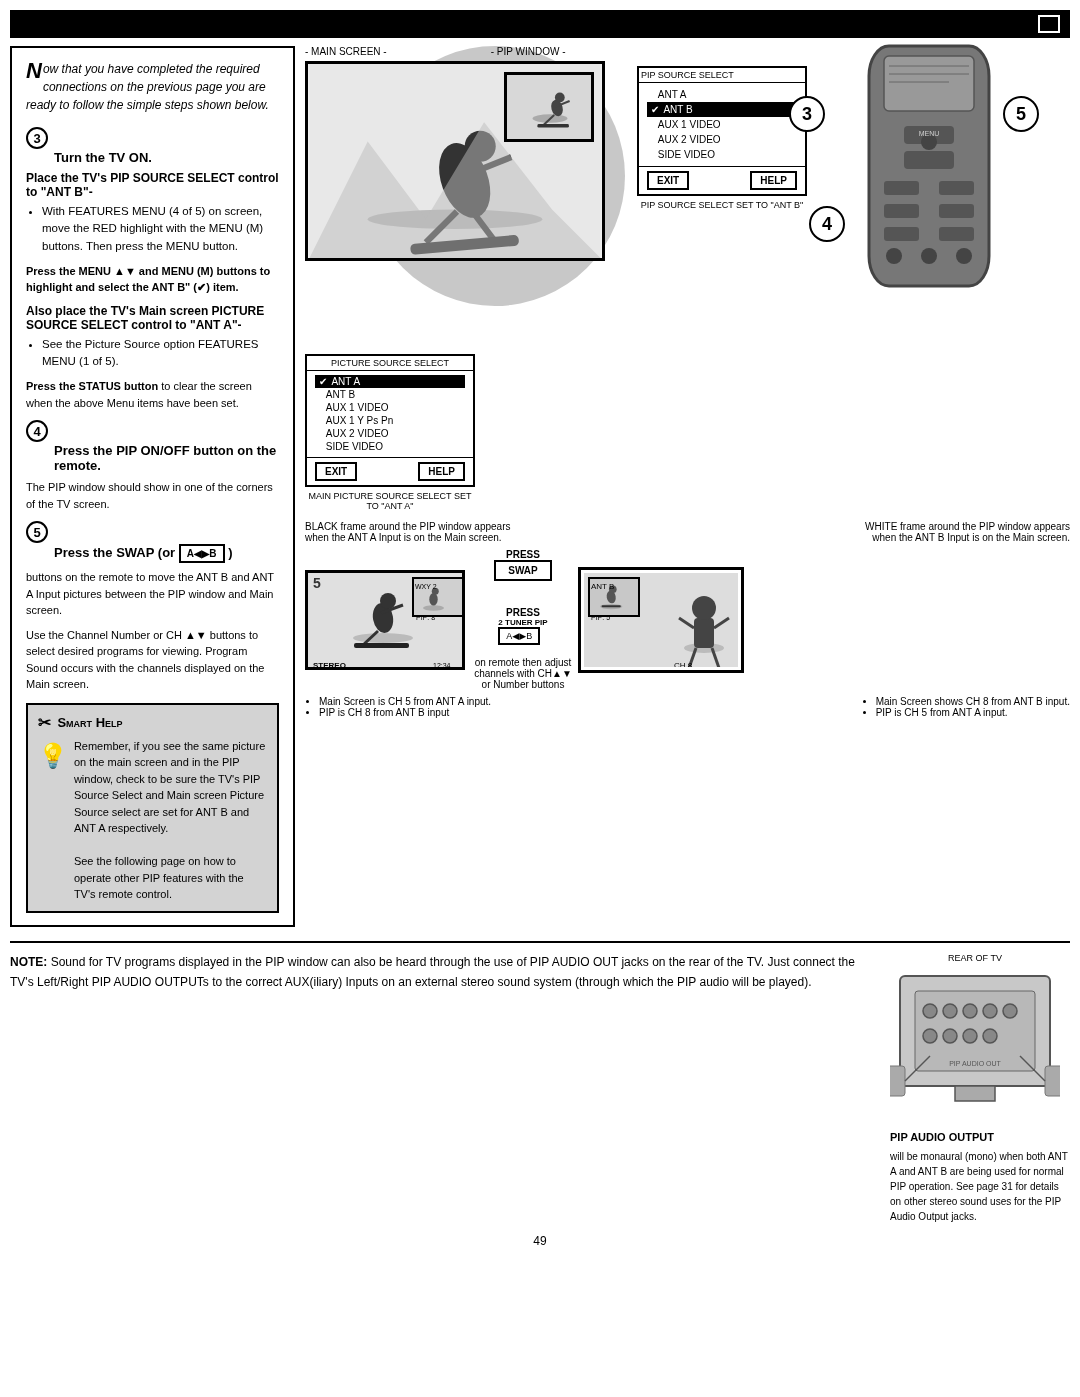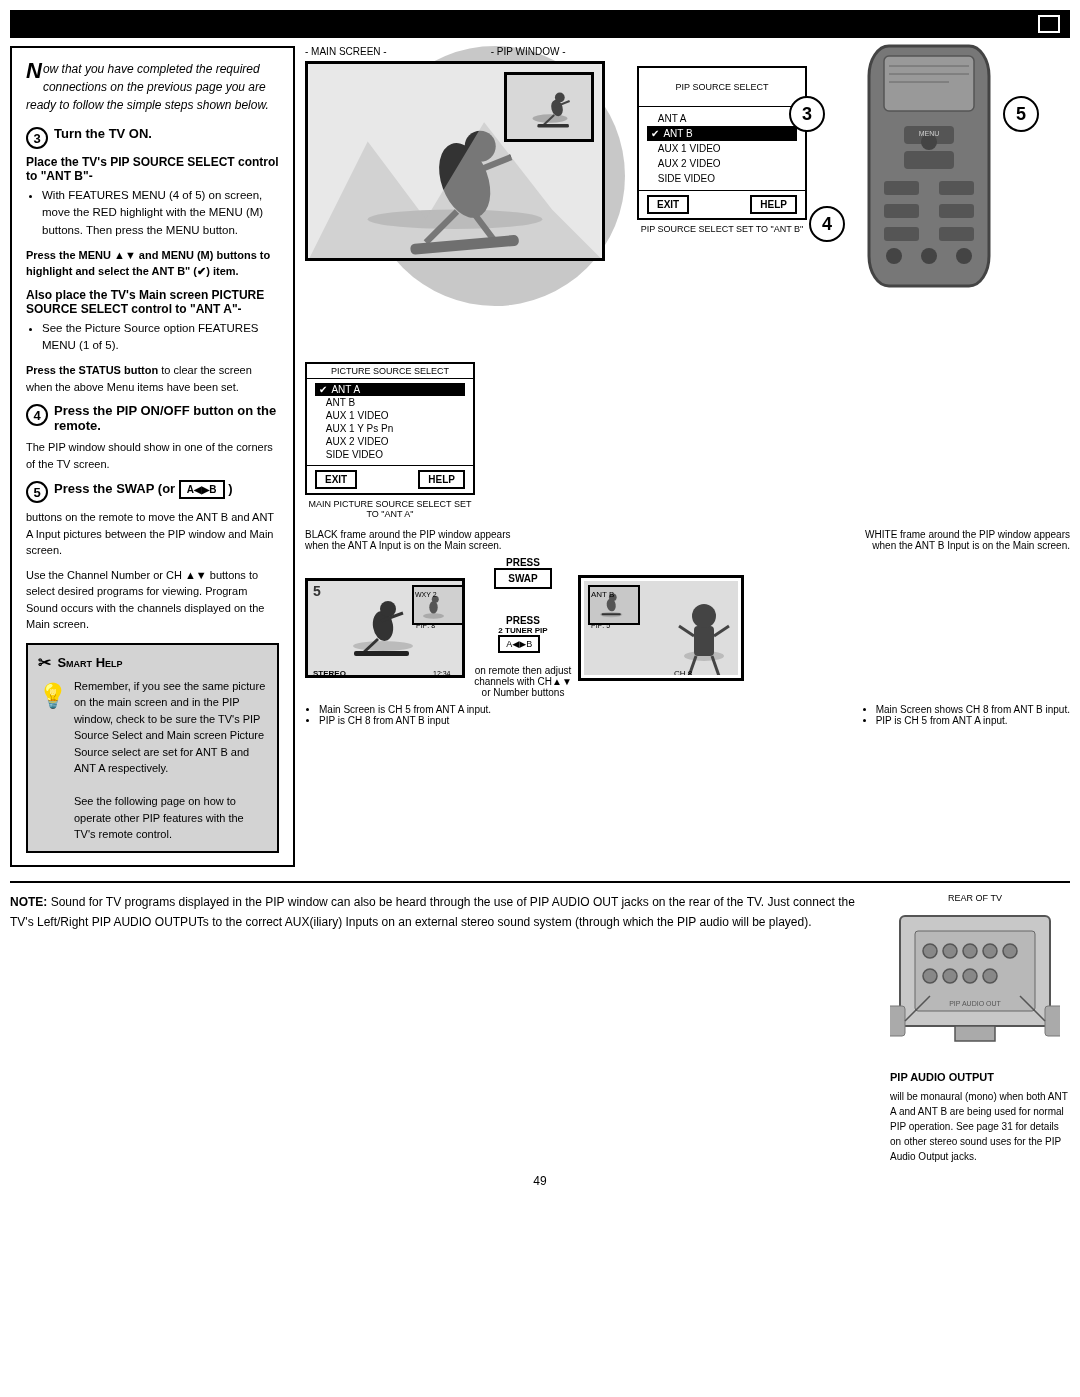--- a/index.html
+++ b/index.html
@@ -85,20 +85,21 @@
       justify-content: center;
       font-weight: bold;
       font-size: 13px;
       flex-shrink: 0;
       margin-right: 6px;
       margin-top: 1px;
     }
     .step-title {
       font-weight: bold;
       font-size: 13px;
+      margin-top: 24px;
     }
 
     .step-subtitle {
       font-weight: bold;
       font-size: 12px;
       margin-bottom: 4px;
       margin-left: 0;
     }
 
     .bullet-list {
@@ -181,24 +182,24 @@
       overflow: hidden;
     }
 
     
     .pip-source-select {
       border: 2px solid #000;
       width: 170px;
       flex-shrink: 0;
     }
     .pip-source-select .box-title {
-      text-align: center;
+      text-align: left;
       font-size: 9px;
       border-bottom: 1px solid #000;
-      padding: 14px;
+      padding: 2px;
       background: #fff;
     }
     .pip-source-select .menu-items {
       padding: 4px 8px;
       background: #fff;
     }
     .pip-source-select .menu-item {
       font-size: 10px;
       padding: 2px 4px;
       display: flex;
@@ -229,21 +230,21 @@
     .pip-set-label {
       font-size: 9px;
       text-align: center;
       margin-top: 4px;
     }
 
     .picture-source-select {
       border: 2px solid #000;
       width: 170px;
       flex-shrink: 0;
-      margin-top: 18px;
+      margin-top: 10px;
     }
     .picture-source-select .box-title {
       text-align: center;
       font-size: 9px;
       border-bottom: 1px solid #000;
       padding: 2px;
       background: #fff;
     }
     .picture-source-select .menu-items {
       padding: 4px 8px;

